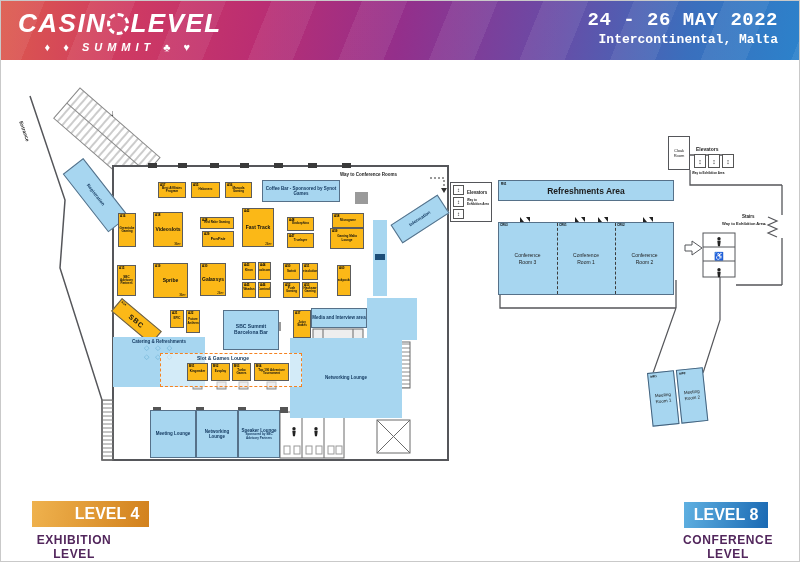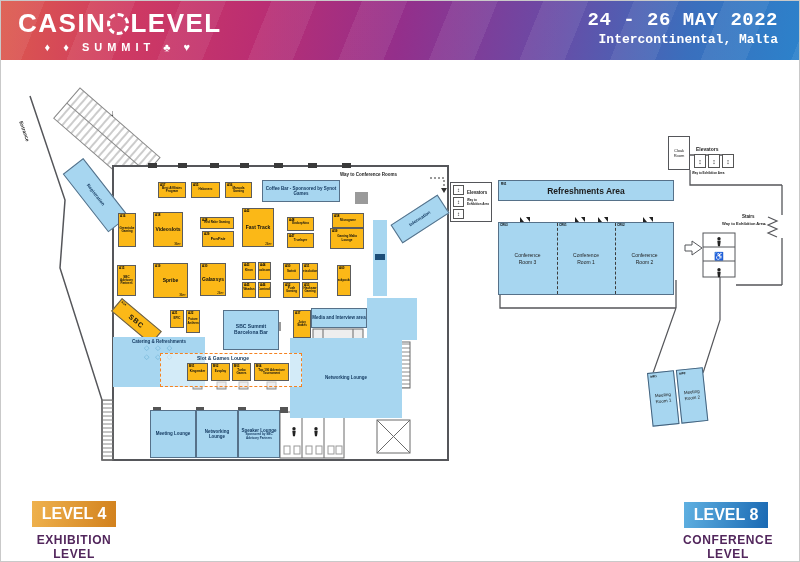--- a/index.html
+++ b/index.html
@@ -5,32 +5,32 @@
   html,body{margin:0;padding:0;}
   body{width:800px;height:562px;position:relative;background:#ffffff;
        font-family:"Liberation Sans", sans-serif;overflow:hidden;}
   .frame{position:absolute;inset:0;border:1px solid #c9c9c9;pointer-events:none;z-index:50;}
 
   
   .hdr{position:absolute;left:0;top:0;width:800px;height:60px;
     background:
       repeating-linear-gradient(112deg, rgba(255,255,255,0.07) 0 42px, rgba(255,255,255,0) 42px 84px),
       linear-gradient(100deg,#dd5a4c 0%,#cf3a62 16%,#bb2e72 32%,#942f8b 50%,#6b4aa5 68%,#3a6fbd 86%,#2c82cb 100%);}
-  .logo{position:absolute;left:18px;top:8px;color:#fff;}
+  .logo{position:absolute;left:18px;top:8px;color:#fff;font-style:italic;}
   .logo-line1{font-size:26px;font-weight:bold;letter-spacing:1.5px;display:flex;align-items:center;}
   .chip{display:inline-block;width:16px;height:16px;border:3px dashed #fff;border-radius:50%;margin:0 1px;}
   .logo-line2{font-size:11px;font-weight:bold;letter-spacing:5px;text-align:center;margin-top:2px;}
   .hdr-right{position:absolute;right:22px;top:9px;text-align:right;color:#fff;font-family:Liberation Mono, monospace;}
   .hdr-date{font-size:19px;font-weight:bold;letter-spacing:.5px;}
   .hdr-venue{font-size:13px;font-weight:bold;margin-top:1px;}
 
   
   .badge{position:absolute;color:#fff;font-weight:bold;font-size:16px;
          display:flex;align-items:center;justify-content:center;}
-  .badge4{left:32px;top:501px;width:84px;height:26px;background:linear-gradient(100deg,#efb24e,#d2811d);}
+  .badge4{left:32px;top:501px;width:84px;height:26px;background:linear-gradient(100deg,#efb24e,#d2811d);padding-left:33px;}
   .badge2{left:684px;top:502px;width:84px;height:26px;background:linear-gradient(100deg,#5fb0e1,#1a69b3);}
   .badge-sub{position:absolute;font-size:12px;font-weight:bold;color:#52265c;
              letter-spacing:.6px;text-align:center;}
   .sub4{left:24px;top:533px;width:100px;}
   .sub2{left:678px;top:533px;width:100px;}
 
   
   .plan{position:absolute;}
   .plan4{left:10px;top:70px;width:445px;height:412px;}
   .plan2{left:450px;top:130px;width:345px;height:345px;}

